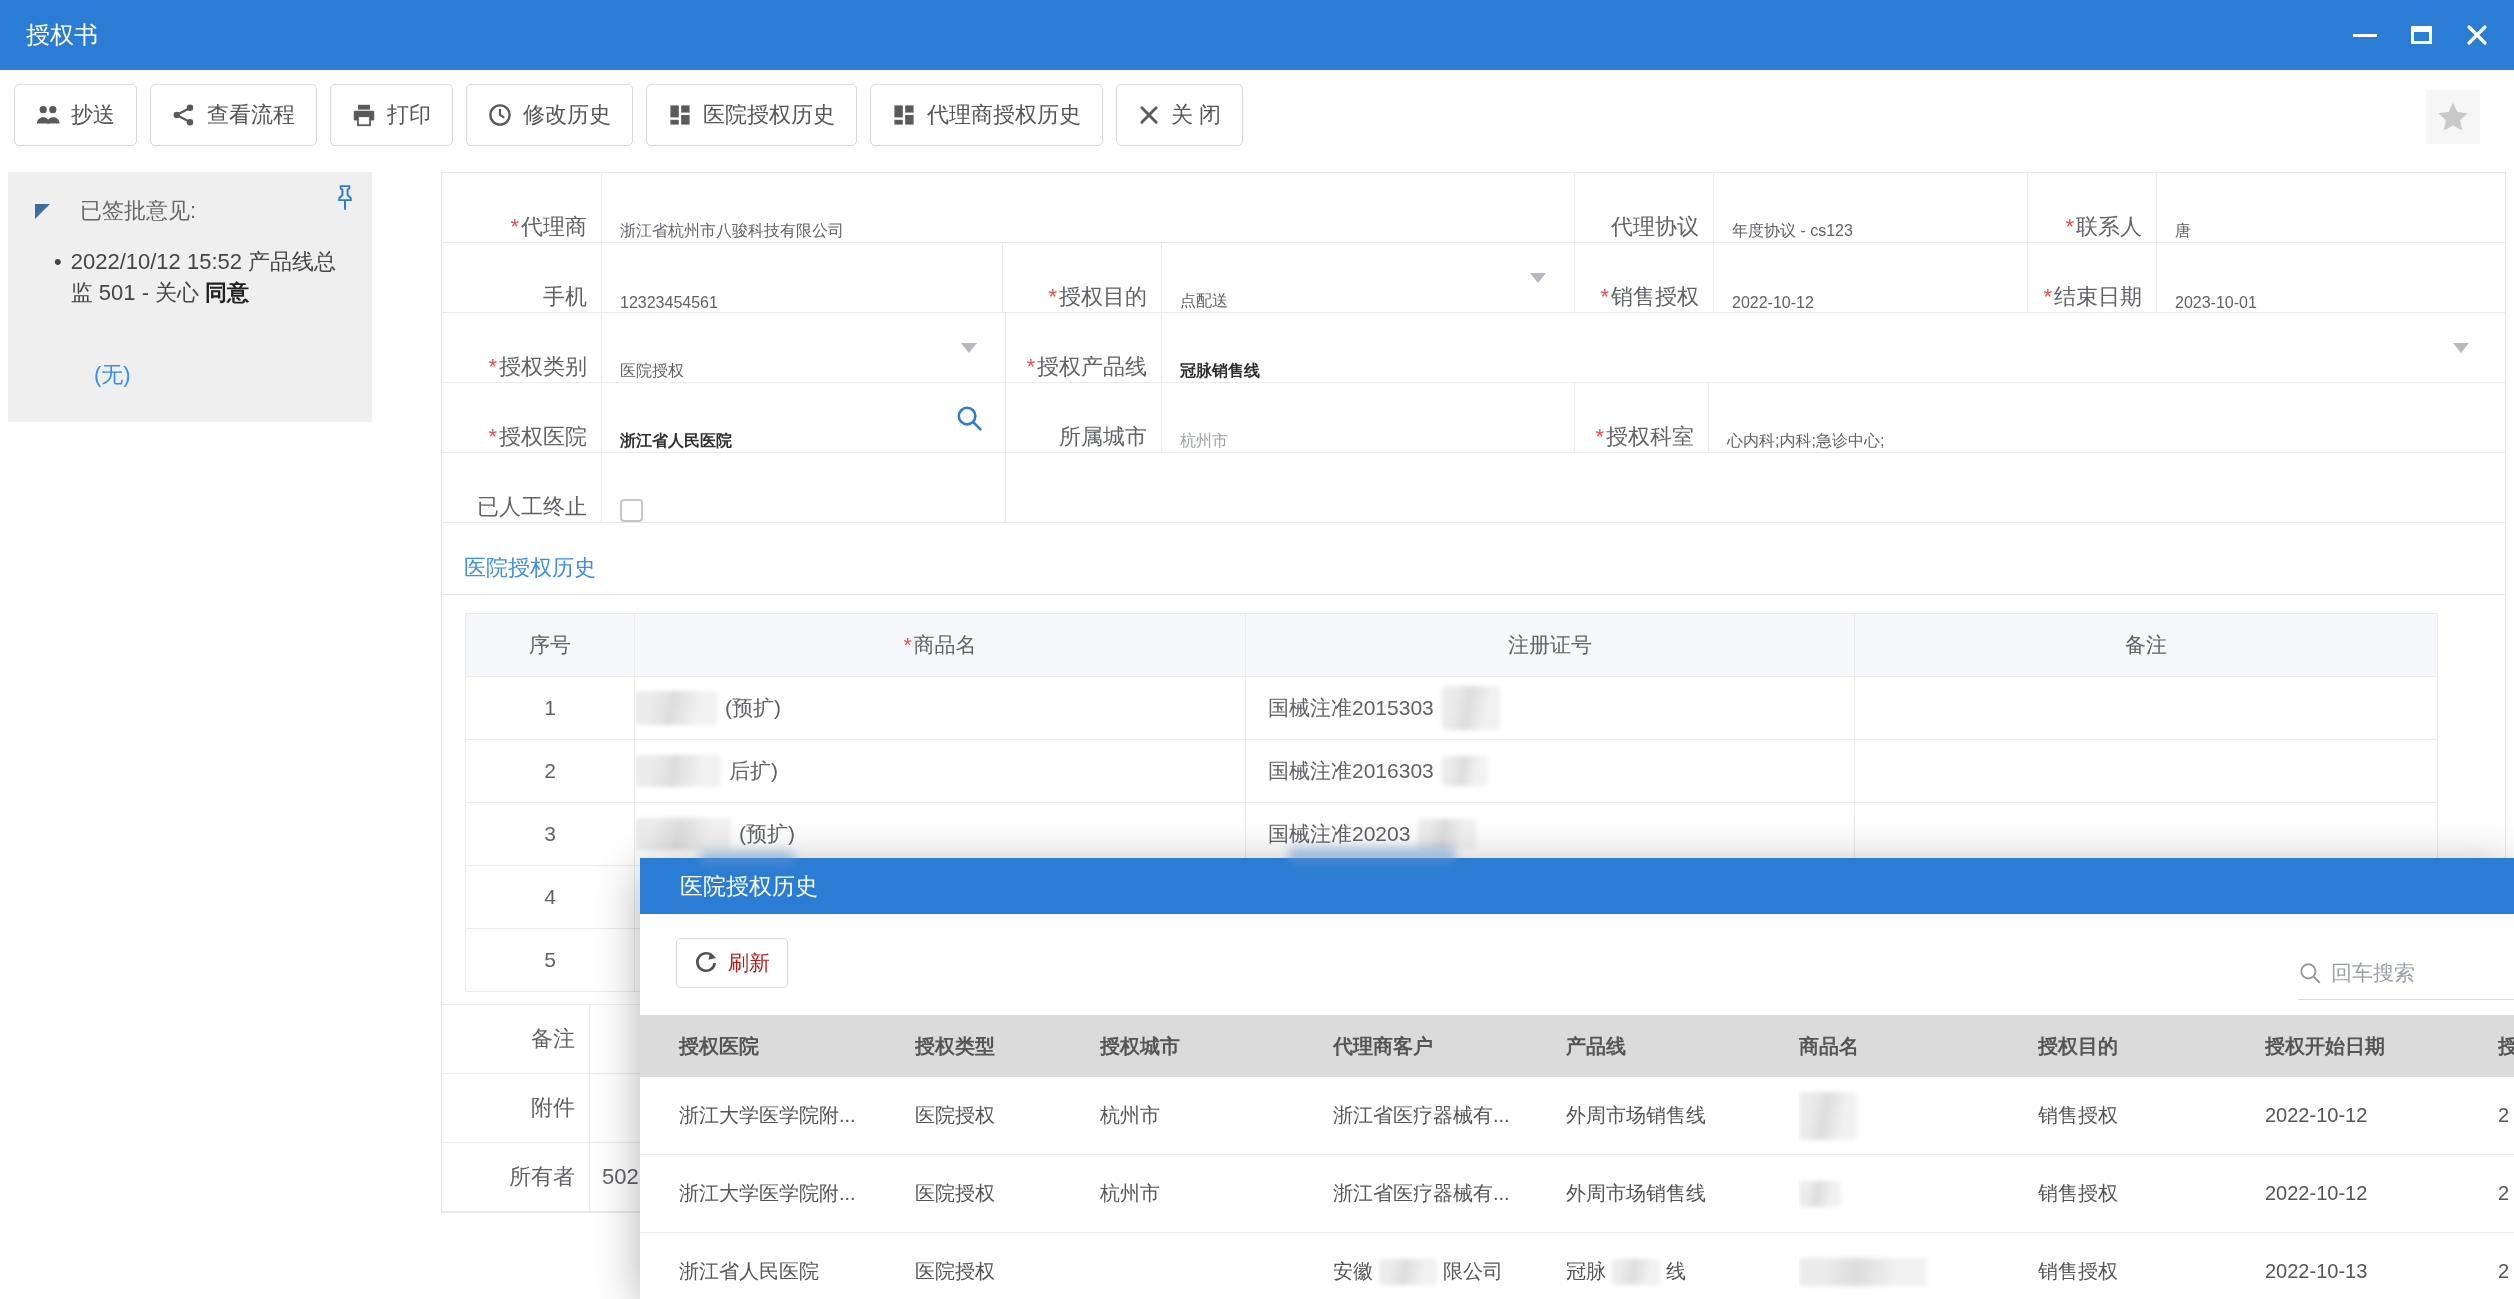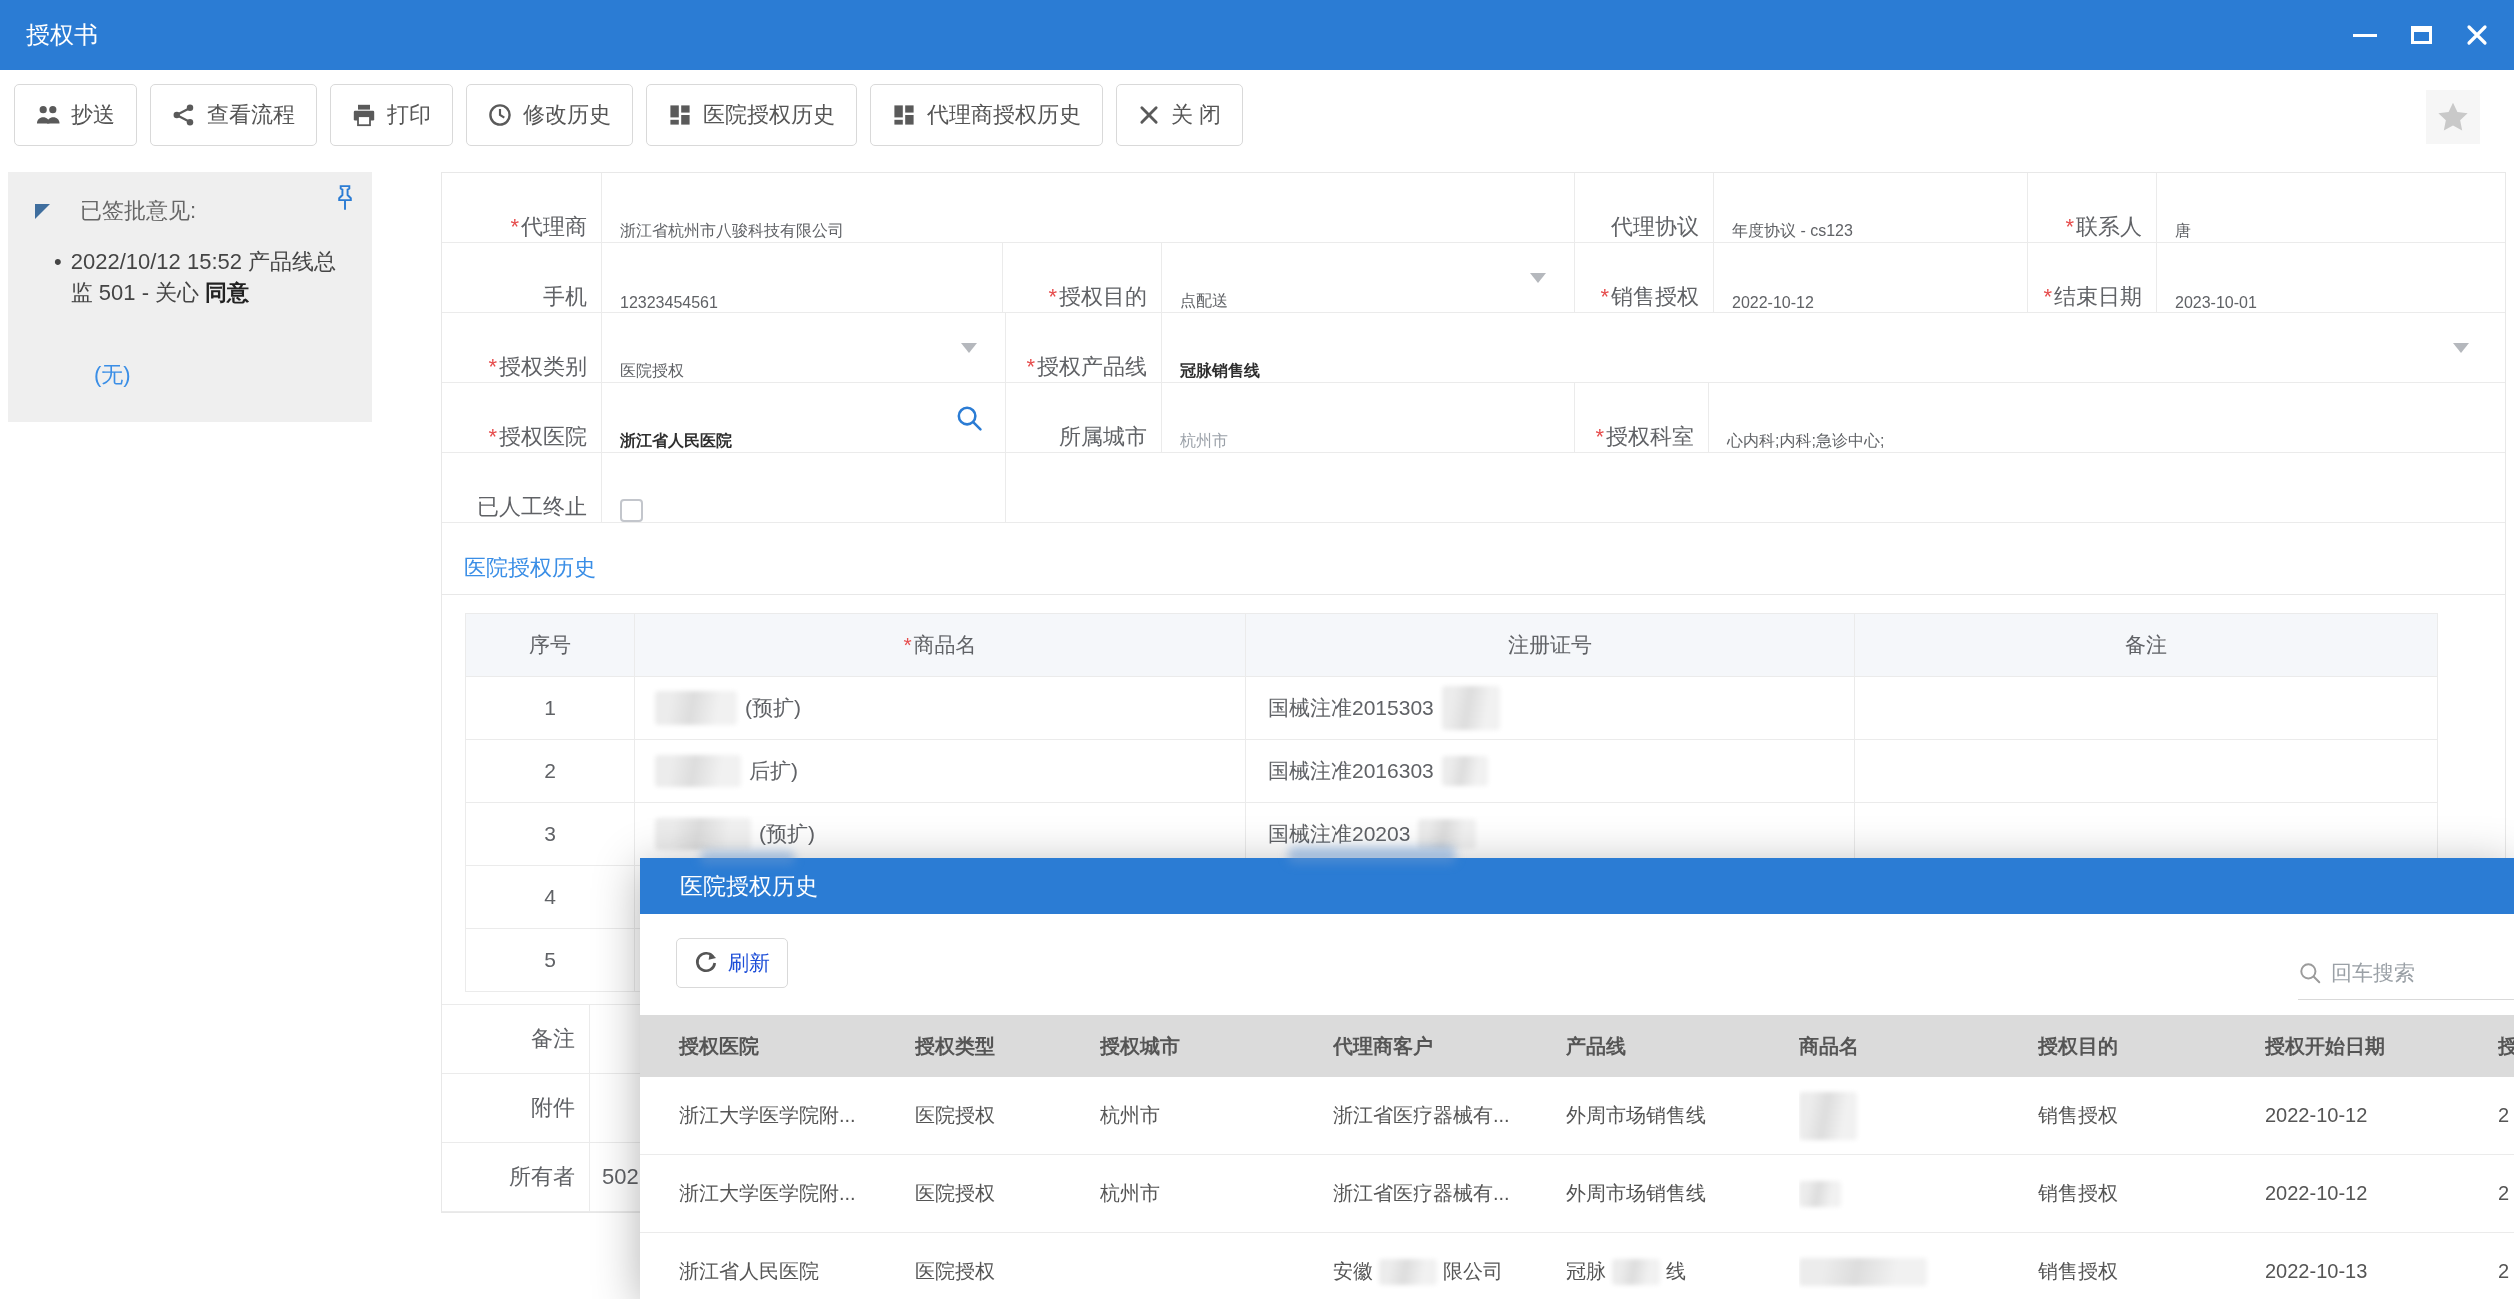--- a/index.html
+++ b/index.html
@@ -45,37 +45,37 @@
 
   .detail-link { position:absolute; left:22px; top:380px; font-size:22px; color:#3a8ee6; cursor:pointer; text-decoration:none; }
   .detail-divider { position:absolute; left:0; right:0; top:421px; border-top:1px solid #e8e8e8; }
 
   .ptable { position:absolute; left:23px; top:440px; width:1973px; border:1px solid #ebebeb; }
   .pt-head { display:flex; height:62px; background:#f5f7fa; font-size:21px; color:#606266; }
   .pt-row { display:flex; height:63px; border-top:1px solid #ebebeb; font-size:21px; color:#606266; background:#fff; }
   .pc { height:100%; display:flex; align-items:center; overflow:hidden; white-space:nowrap; }
   .pc + .pc { border-left:1px solid #ebebeb; }
   .pc-no { width:168px; justify-content:center; }
-  .pc-name { width:611px; padding-left:20px; gap:8px; }
+  .pc-name { width:611px; gap:8px; }
   .pc-cert { width:609px; padding-left:22px; gap:8px; }
   .pc-remark { flex:1; }
   .pt-head .pc { justify-content:center; padding-left:0; }
 
   .blur { background:linear-gradient(100deg,#ececec 20%,#dddddd 45%,#f1f1f1 75%); border-radius:4px; filter:blur(2px); flex:none; }
 
   .bottom-rows { position:absolute; left:0; right:0; top:831px; border-bottom:1px solid #ebebeb; }
   .brow { display:flex; height:69px; border-top:1px solid #ebebeb; }
   .b-lbl { width:148px; display:flex; align-items:center; justify-content:flex-end; padding-right:14px; font-size:22px; color:#606266; border-right:1px solid #ebebeb; }
   .b-val { flex:1; display:flex; align-items:center; padding-left:12px; font-size:22px; color:#606266; overflow:hidden; }
 
   
   .modal { position:absolute; left:640px; top:858px; width:1874px; height:441px; background:#fff; box-shadow:0 8px 44px rgba(0,0,0,.3); z-index:20; overflow:hidden; }
   .modal-head { height:56px; background:#2b7cd4; display:flex; align-items:center; padding-left:40px; }
   .modal-title { color:#fff; font-size:23px; }
-  .refresh-btn { position:absolute; left:36px; top:80px; height:50px; border:1px solid #d9d9d9; border-radius:5px; background:#fff; display:flex; align-items:center; gap:10px; padding:0 17px; font-size:21px; color:#1d4ed8; cursor:pointer; font-family:inherit; }
+  .refresh-btn { position:absolute; left:36px; top:80px; height:50px; border:1px solid #d9d9d9; border-radius:5px; background:#fff; display:flex; align-items:center; gap:10px; padding:0 17px; font-size:21px; color:#b91c1c; cursor:pointer; font-family:inherit; }
   .msearch { position:absolute; top:88px; right:0; width:216px; height:54px; display:flex; align-items:center; gap:9px; border-bottom:1px solid #d9d9d9; cursor:text; }
   .msearch .hint { font-size:21px; color:#9aa0a6; }
   .mtable { position:absolute; left:0; right:0; top:157px; }
   .mt-head { display:flex; height:62px; background:#dbdbdb; align-items:center; font-weight:bold; font-size:20px; color:#555; }
   .mt-row { display:flex; height:78px; align-items:center; border-bottom:1px solid #ebebeb; font-size:20px; color:#555; background:#fff; }
   .mcell { height:100%; display:flex; align-items:center; overflow:hidden; white-space:nowrap; gap:6px; }
   .m0 { width:275px; padding-left:39px; }
   .m1 { width:185px; } .m2 { width:233px; } .m3 { width:233px; } .m4 { width:233px;text-align:center; }
   .m5 { width:239px; } .m6 { width:227px; } .m7 { width:233px; } .m8 { flex:1; }
 

